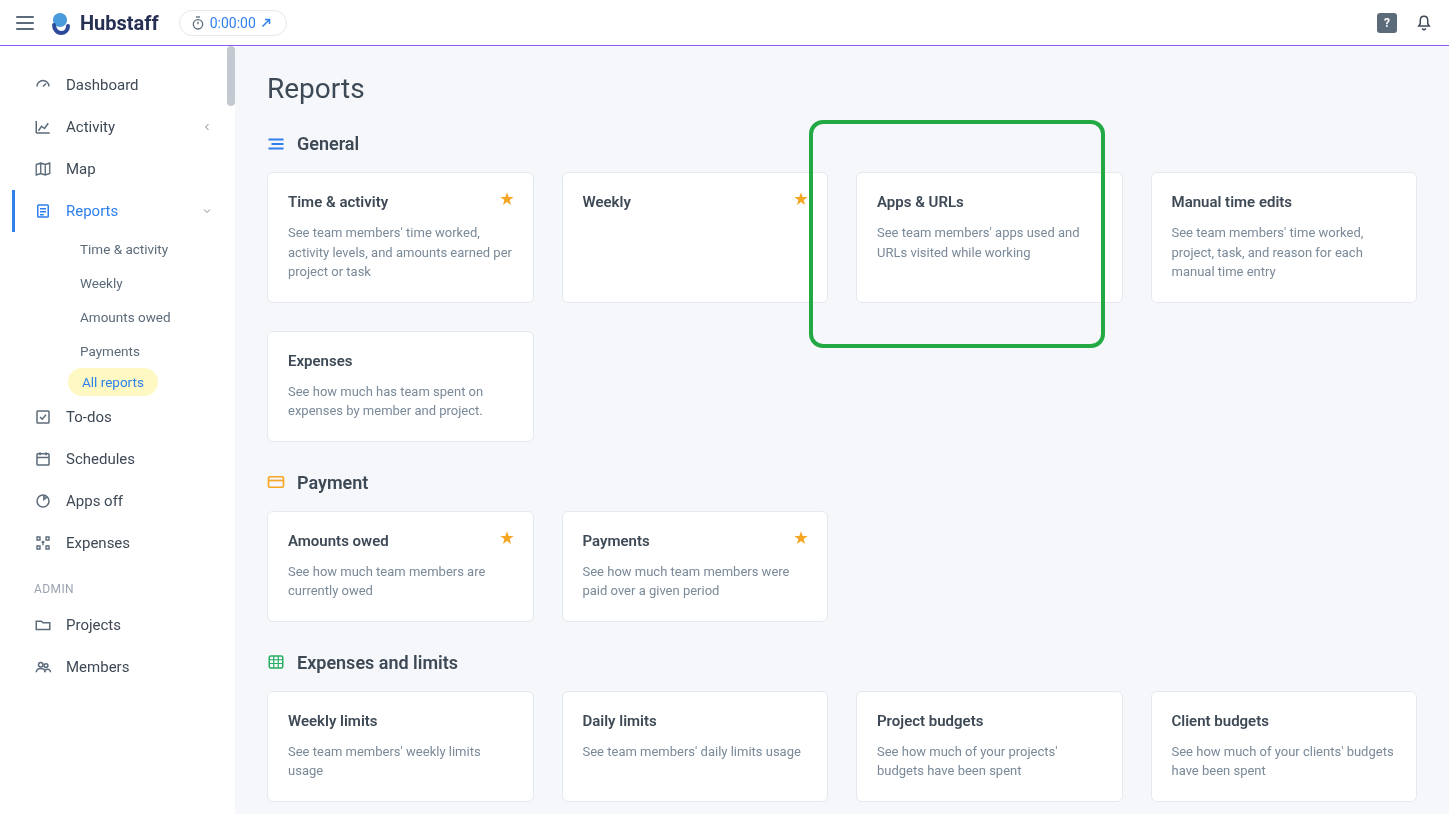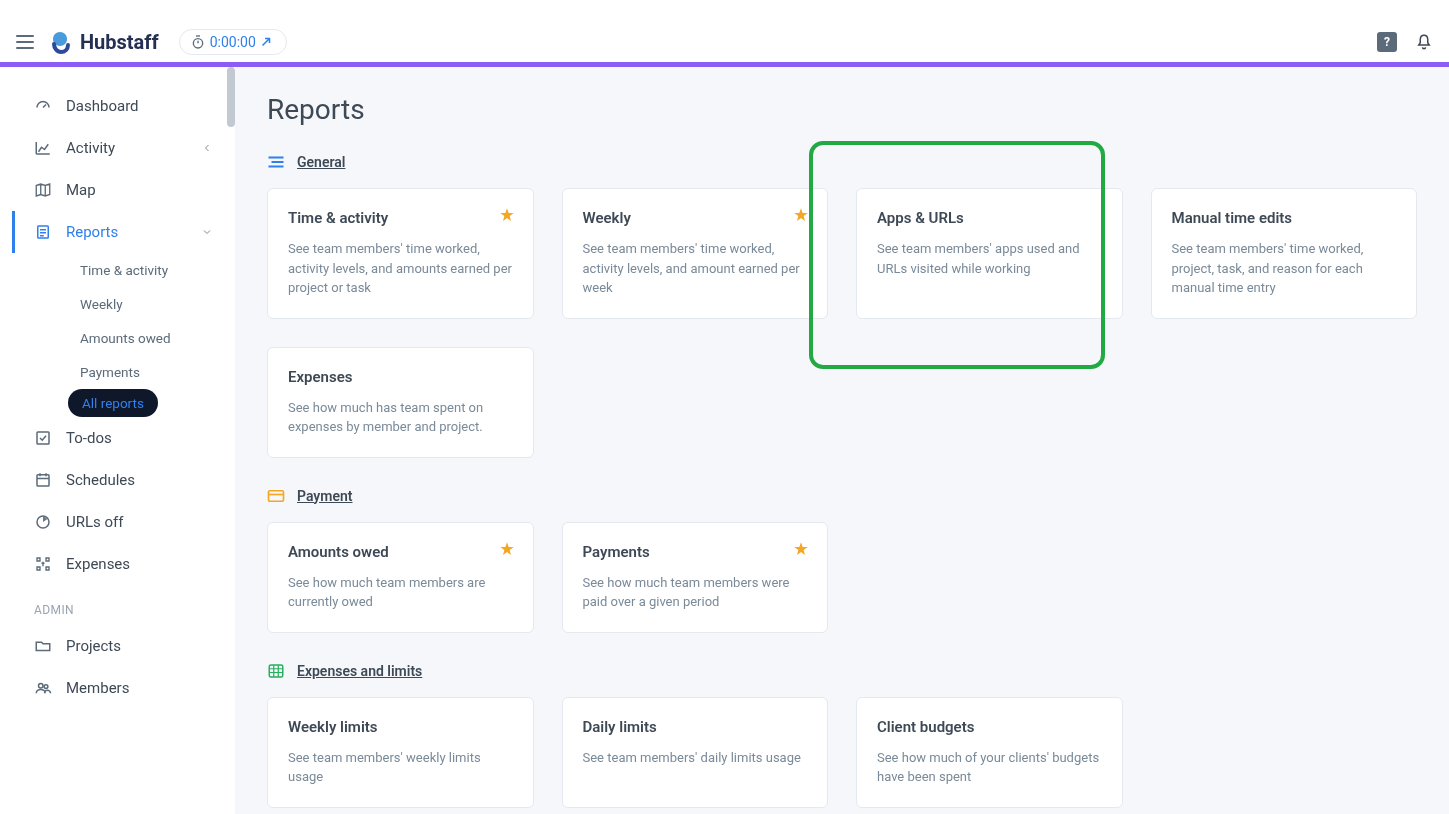--- a/index.html
+++ b/index.html
@@ -5,26 +5,25 @@
   * { box-sizing: border-box; margin: 0; padding: 0; }
   body {
     font-family: -apple-system, BlinkMacSystemFont, "Segoe UI", Roboto, Helvetica, Arial, sans-serif;
     background: #ffffff;
     color: #3e4956;
     font-size: 14px;
     overflow: hidden;
   }
   .topbar {
     height: 46px;
-    border-bottom: 5px solid #8b5cf6;
+    border-bottom: 1px solid #8b5cf6;
     display: flex;
     align-items: center;
     padding: 0 16px;
     justify-content: space-between;
-    margin-top: 21px;
   }
   .topbar-left { display: flex; align-items: center; gap: 14px; }
   .hamburger { width: 18px; height: 14px; display: flex; flex-direction: column; justify-content: space-between; cursor: pointer; }
   .hamburger span { height: 2px; background: #5c6b7a; border-radius: 1px; }
   .logo { display: flex; align-items: center; gap: 8px; font-weight: 700; font-size: 20px; color: #253053; }
   .logo-mark { width: 24px; height: 24px; }
   .timer-pill {
     display: flex; align-items: center; gap: 4px;
     border: 1px solid #e4e9ef; border-radius: 20px;
     padding: 4px 14px 4px 10px; color: #2f80ed; font-size: 14px;
@@ -63,34 +62,34 @@
   .nav-item.active .nav-icon { color: #2f80ed; }
   .nav-item.active::before {
     content: ""; position: absolute; left: 0; top: 0; bottom: 0;
     width: 3px; background: #2f80ed;
   }
   .subnav { padding-left: 56px; }
   .subnav-item {
     padding: 9px 12px; font-size: 13.5px; color: #5c6b7a;
     display: inline-block; cursor: pointer; border-radius: 14px;
   }
-  .subnav-item.selected { background: #0f172a; color: #2f80ed; padding: 6px 14px; }
+  .subnav-item.selected { background: #fef9c3; color: #2f80ed; padding: 6px 14px; }
   .nav-section-label {
     padding: 18px 22px 8px; color: #9aa5b1; font-size: 12px;
     letter-spacing: 0.4px;
   }
 
   .main {
     flex: 1; background: #f5f7fa; padding: 26px 32px;
     overflow-y: auto; height: 100%;
   }
   .page-title { font-size: 28px; font-weight: 400; color: #3e4956; margin-bottom: 28px; }
   .section-header { display: flex; align-items: center; gap: 12px; margin: 10px 0 18px; }
   .section-icon { width: 18px; height: 14px; }
-  .section-title { font-size: 14px; font-weight: 600; color: #3e4956; text-decoration: underline; }
+  .section-title { font-size: 18px; font-weight: 600; color: #3e4956; }
 
   .card-grid { display: grid; grid-template-columns: repeat(4, 1fr); gap: 28px; margin-bottom: 30px; }
   .card {
     background: #fff; border: 1px solid #e4e9ef; border-radius: 6px;
     padding: 20px; cursor: pointer; position: relative; min-height: 100px;
   }
   .card-title { font-size: 15px; font-weight: 600; color: #3e4956; margin-bottom: 12px; }
   .card-desc { font-size: 13px; color: #7a8a99; line-height: 1.5; }
   .card .star {
     position: absolute; right: 18px; top: 18px;
@@ -203,21 +202,21 @@
             <path d="M4 10 H20 M8 3 V7 M16 3 V7" stroke="currentColor" stroke-width="2"></path>
           </svg>
         <span>Schedules</span>
       </div>
 
       <div class="nav-item">
         <svg class="nav-icon" viewBox="0 0 24 24">
             <circle cx="12" cy="12" r="8" fill="none" stroke="currentColor" stroke-width="2"></circle>
             <path d="M12 4 V12 L18 8" fill="currentColor" opacity="0.9"></path>
           </svg>
-        <span>URLs off</span>
+        <span>Apps off</span>
       </div>
 
       <div class="nav-item">
         <svg class="nav-icon" viewBox="0 0 24 24">
             <path d="M4 4 H8 V8 H4 Z M4 16 H8 V20 H4 Z M16 4 H20 V8 H16 Z M16 16 H20 V20 H16 Z M10 11 H14 M12 9 V15" fill="none" stroke="currentColor" stroke-width="1.8"></path>
           </svg>
         <span>Expenses</span>
       </div>
 
       <div class="nav-section-label">ADMIN</div>
@@ -256,21 +255,20 @@
             <path d="M12 2 L14.5 9 H22 L16 13.5 L18 21 L12 16.5 L6 21 L8 13.5 L2 9 H9.5 Z" fill="currentColor"></path>
           </svg>
         <div class="card-title">Time &amp; activity</div>
         <div class="card-desc">See team members' time worked, activity levels, and amounts earned per project or task</div>
       </div>
       <div class="card">
         <svg class="star" viewBox="0 0 24 24">
             <path d="M12 2 L14.5 9 H22 L16 13.5 L18 21 L12 16.5 L6 21 L8 13.5 L2 9 H9.5 Z" fill="currentColor"></path>
           </svg>
         <div class="card-title">Weekly</div>
-        <div class="card-desc">See team members' time worked, activity levels, and amount earned per week</div>
       </div>
       <div class="card">
         <div class="card-title">Apps &amp; URLs</div>
         <div class="card-desc">See team members' apps used and URLs visited while working</div>
       </div>
       <div class="card">
         <div class="card-title">Manual time edits</div>
         <div class="card-desc">See team members' time worked, project, task, and reason for each manual time entry</div>
       </div>
       <div class="card">
@@ -313,20 +311,24 @@
     <div class="card-grid">
       <div class="card">
         <div class="card-title">Weekly limits</div>
         <div class="card-desc">See team members' weekly limits usage</div>
       </div>
       <div class="card">
         <div class="card-title">Daily limits</div>
         <div class="card-desc">See team members' daily limits usage</div>
       </div>
       <div class="card">
+        <div class="card-title">Project budgets</div>
+        <div class="card-desc">See how much of your projects' budgets have been spent</div>
+      </div>
+      <div class="card">
         <div class="card-title">Client budgets</div>
         <div class="card-desc">See how much of your clients' budgets have been spent</div>
       </div>
     </div>
 
     <div class="highlight-box" style="left:574px; top:74px; width:296px; height:228px;"></div>
 
   </div>
 </div>
 

